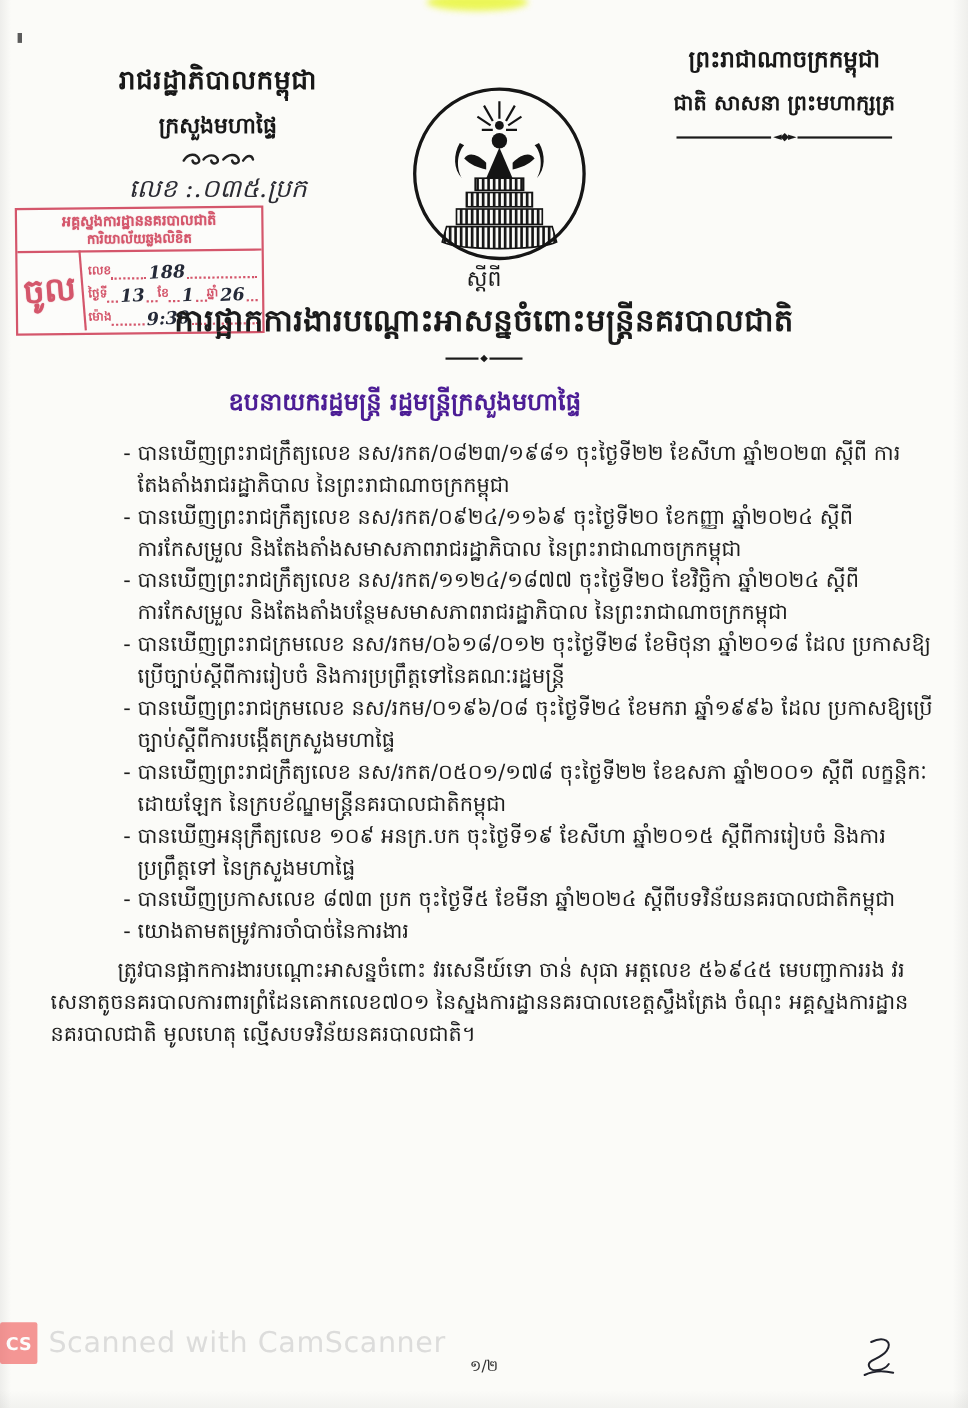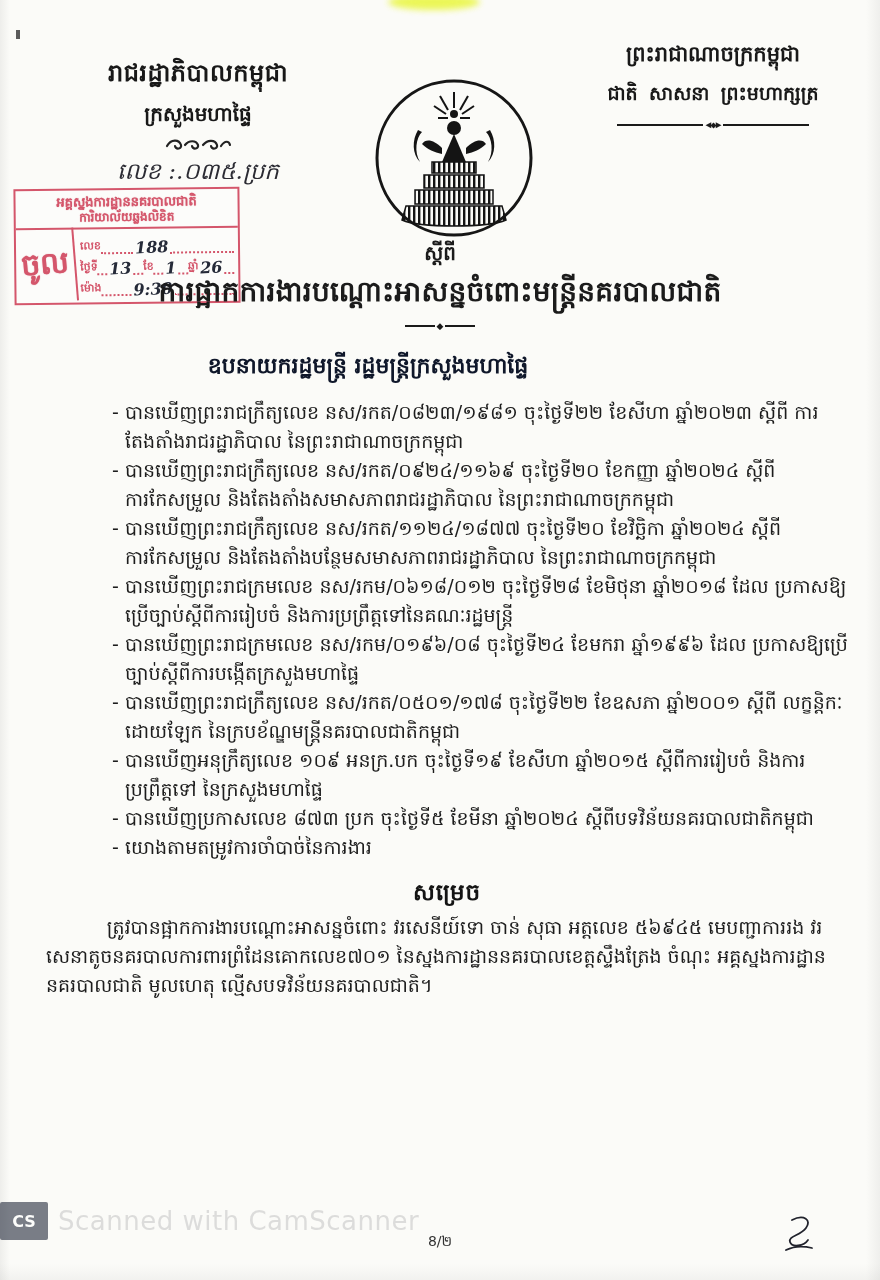--- a/index.html
+++ b/index.html
@@ -21,21 +21,21 @@
 
   
   .hdr-left{position:absolute;left:48px;top:58px;width:300px;text-align:center;}
   .hdr-left .l1{font-size:24px;font-weight:700;letter-spacing:.5px;color:#181818;}
   .hdr-left .l2{font-size:20px;font-weight:700;margin-top:8px;color:#181818;}
   .hdr-left .flourish{margin-top:6px;height:16px;}
   .hdr-left .docnum{font-family:"DejaVu Serif","Liberation Serif",serif;font-style:italic;
     font-size:23px;margin-top:4px;color:#2b2b33;}
 
   
-  .hdr-right{position:absolute;left:552px;top:40px;width:322px;text-align:center;font-family:Liberation Mono, monospace;}
+  .hdr-right{position:absolute;left:552px;top:40px;width:322px;text-align:center;}
   .hdr-right .l1{font-size:21px;font-weight:700;color:#181818;}
   .hdr-right .l2{font-size:19px;font-weight:700;margin-top:10px;color:#181818;}
   .hdr-right .divider{margin-top:10px;display:flex;align-items:center;justify-content:center;gap:2px;color:#1a1a1a;}
   .hdr-right .divider .bar{height:2px;background:#1a1a1a;width:86px;}
   .hdr-right .divider .mid{font-size:10px;letter-spacing:-1px;}
 
   
   .emblem{position:absolute;left:368px;top:70px;width:172px;height:172px;}
 
   
@@ -49,41 +49,41 @@
     font-size:30px;font-weight:700;transform:rotate(-4deg);text-shadow:0 0 1px rgba(212,86,107,.8);}
   .stamp .rows{flex:1;padding:4px 4px 6px;}
   .stamp .row{display:flex;align-items:flex-end;font-size:11px;font-weight:700;margin-top:5px;}
   .stamp .dots{flex:1;border-bottom:2px dotted #d4566b;height:12px;min-width:8px;}
   .stamp .hand{font-family:"DejaVu Serif","Liberation Serif",serif;font-style:italic;
     color:#252a38;font-size:16px;font-weight:700;line-height:12px;padding:0 2px;transform:rotate(-2deg);}
 
   
   .title-block{position:absolute;left:0;top:238px;width:880px;text-align:center;}
   .title-block .prakas{font-size:26px;font-weight:700;color:#141414;}
-  .title-block .regarding{font-size:20px;font-weight:700;margin-top:2px;}
+  .title-block .regarding{font-size:20px;font-weight:400;margin-top:2px;}
   .title-block .subject{font-size:28px;font-weight:700;margin-top:4px;letter-spacing:.3px;}
   .title-block .sdiv{margin-top:6px;display:flex;align-items:center;justify-content:center;gap:2px;color:#1a1a1a;}
   .title-block .sdiv .bar{height:2px;background:#1a1a1a;width:30px;}
   .title-block .sdiv .mid{font-size:9px;}
   .authority{position:absolute;left:0;top:352px;width:736px;text-align:center;
-    font-size:22px;font-weight:700;color:#0f172a;}
+    font-size:22px;font-weight:700;color:#4c1d95;}
 
   
   .doc-body{position:absolute;left:46px;top:398px;width:802px;font-size:19px;line-height:29px;color:#1c1c1c;}
   .vu-list{margin-left:66px;width:736px;}
   .vu-list .li{text-indent:-13px;padding-left:13px;}
   .decide-heading{text-align:center;font-size:23px;font-weight:700;margin-top:16px;letter-spacing:1px;color:#141414;}
   .article-label{margin-top:24px;margin-left:20px;font-size:20px;font-weight:700;}
   .article-para{margin-top:6px;text-indent:3.2em;}
 
   
   .pageno{position:absolute;left:0;top:1232px;width:880px;text-align:center;font-size:14px;color:#333;}
   .paraph{position:absolute;left:778px;top:1212px;}
   .wm{position:absolute;left:0;top:1202px;display:flex;align-items:center;gap:10px;opacity:.55;}
-  .wm .csbox{width:48px;height:38px;background:#0f172a;color:#fff;font-weight:700;font-size:16px;
+  .wm .csbox{width:34px;height:38px;background:#ef4444;color:#fff;font-weight:700;font-size:16px;
     display:flex;align-items:center;justify-content:center;border-radius:2px;}
   .wm .wmtext{font-size:26px;color:#c4c4c4;letter-spacing:.5px;}
 </style>
 </head>
 <body>
 
 <div class="page-shade"></div>
 <div class="yellow-blob"></div>
 <div class="corner-mark"></div>
 
@@ -197,25 +197,24 @@
     <div class="li">- បានឃើញព្រះរាជក្រឹត្យលេខ នស/រកត/០៨២៣/១៩៨១ ចុះថ្ងៃទី២២ ខែសីហា ឆ្នាំ២០២៣ ស្តីពី ការតែងតាំងរាជរដ្ឋាភិបាល នៃព្រះរាជាណាចក្រកម្ពុជា</div>
     <div class="li">- បានឃើញព្រះរាជក្រឹត្យលេខ នស/រកត/០៩២៤/១១៦៩ ចុះថ្ងៃទី២០ ខែកញ្ញា ឆ្នាំ២០២៤ ស្តីពី ការកែសម្រួល និងតែងតាំងសមាសភាពរាជរដ្ឋាភិបាល នៃព្រះរាជាណាចក្រកម្ពុជា</div>
     <div class="li">- បានឃើញព្រះរាជក្រឹត្យលេខ នស/រកត/១១២៤/១៨៧៧ ចុះថ្ងៃទី២០ ខែវិច្ឆិកា ឆ្នាំ២០២៤ ស្តីពី ការកែសម្រួល និងតែងតាំងបន្ថែមសមាសភាពរាជរដ្ឋាភិបាល នៃព្រះរាជាណាចក្រកម្ពុជា</div>
     <div class="li">- បានឃើញព្រះរាជក្រមលេខ នស/រកម/០៦១៨/០១២ ចុះថ្ងៃទី២៨ ខែមិថុនា ឆ្នាំ២០១៨ ដែល ប្រកាសឱ្យប្រើច្បាប់ស្តីពីការរៀបចំ និងការប្រព្រឹត្តទៅនៃគណៈរដ្ឋមន្ត្រី</div>
     <div class="li">- បានឃើញព្រះរាជក្រមលេខ នស/រកម/០១៩៦/០៨ ចុះថ្ងៃទី២៤ ខែមករា ឆ្នាំ១៩៩៦ ដែល ប្រកាសឱ្យប្រើច្បាប់ស្តីពីការបង្កើតក្រសួងមហាផ្ទៃ</div>
     <div class="li">- បានឃើញព្រះរាជក្រឹត្យលេខ នស/រកត/០៥០១/១៧៨ ចុះថ្ងៃទី២២ ខែឧសភា ឆ្នាំ២០០១ ស្តីពី លក្ខន្តិកៈដោយឡែក នៃក្របខ័ណ្ឌមន្ត្រីនគរបាលជាតិកម្ពុជា</div>
     <div class="li">- បានឃើញអនុក្រឹត្យលេខ ១០៩ អនក្រ.បក ចុះថ្ងៃទី១៩ ខែសីហា ឆ្នាំ២០១៥ ស្តីពីការរៀបចំ និងការប្រព្រឹត្តទៅ នៃក្រសួងមហាផ្ទៃ</div>
     <div class="li">- បានឃើញប្រកាសលេខ ៨៧៣ ប្រក ចុះថ្ងៃទី៥ ខែមីនា ឆ្នាំ២០២៤ ស្តីពីបទវិន័យនគរបាលជាតិកម្ពុជា</div>
     <div class="li">- យោងតាមតម្រូវការចាំបាច់នៃការងារ</div>
   </div>
-  <div class="decide-heading">សម្រេច</div>
   <div class="article-para">ត្រូវបានផ្អាកការងារបណ្ដោះអាសន្នចំពោះ វរសេនីយ៍ទោ ចាន់ សុធា អត្តលេខ ៥៦៩៤៥ មេបញ្ជាការរង វរសេនាតូចនគរបាលការពារព្រំដែនគោកលេខ៧០១ នៃស្នងការដ្ឋាននគរបាលខេត្តស្ទឹងត្រែង ចំណុះ អគ្គស្នងការដ្ឋាននគរបាលជាតិ មូលហេតុ ល្មើសបទវិន័យនគរបាលជាតិ។</div>
 </div>
 
-<div class="pageno">8/២</div>
+<div class="pageno">១/២</div>
 
 <div class="paraph">
   <svg width="42" height="44" viewBox="0 0 42 44">
     <path d="M14 8 C26 2,34 8,28 16 C22 24,10 24,12 30 C14 36,26 34,30 28 M8 38 C16 34,26 34,34 36" fill="none" stroke="#20222c" stroke-width="1.8" stroke-linecap="round"></path>
   </svg>
 </div>
 
 <div class="wm">
   <div class="csbox">CS</div>
   <div class="wmtext">Scanned with CamScanner</div>

